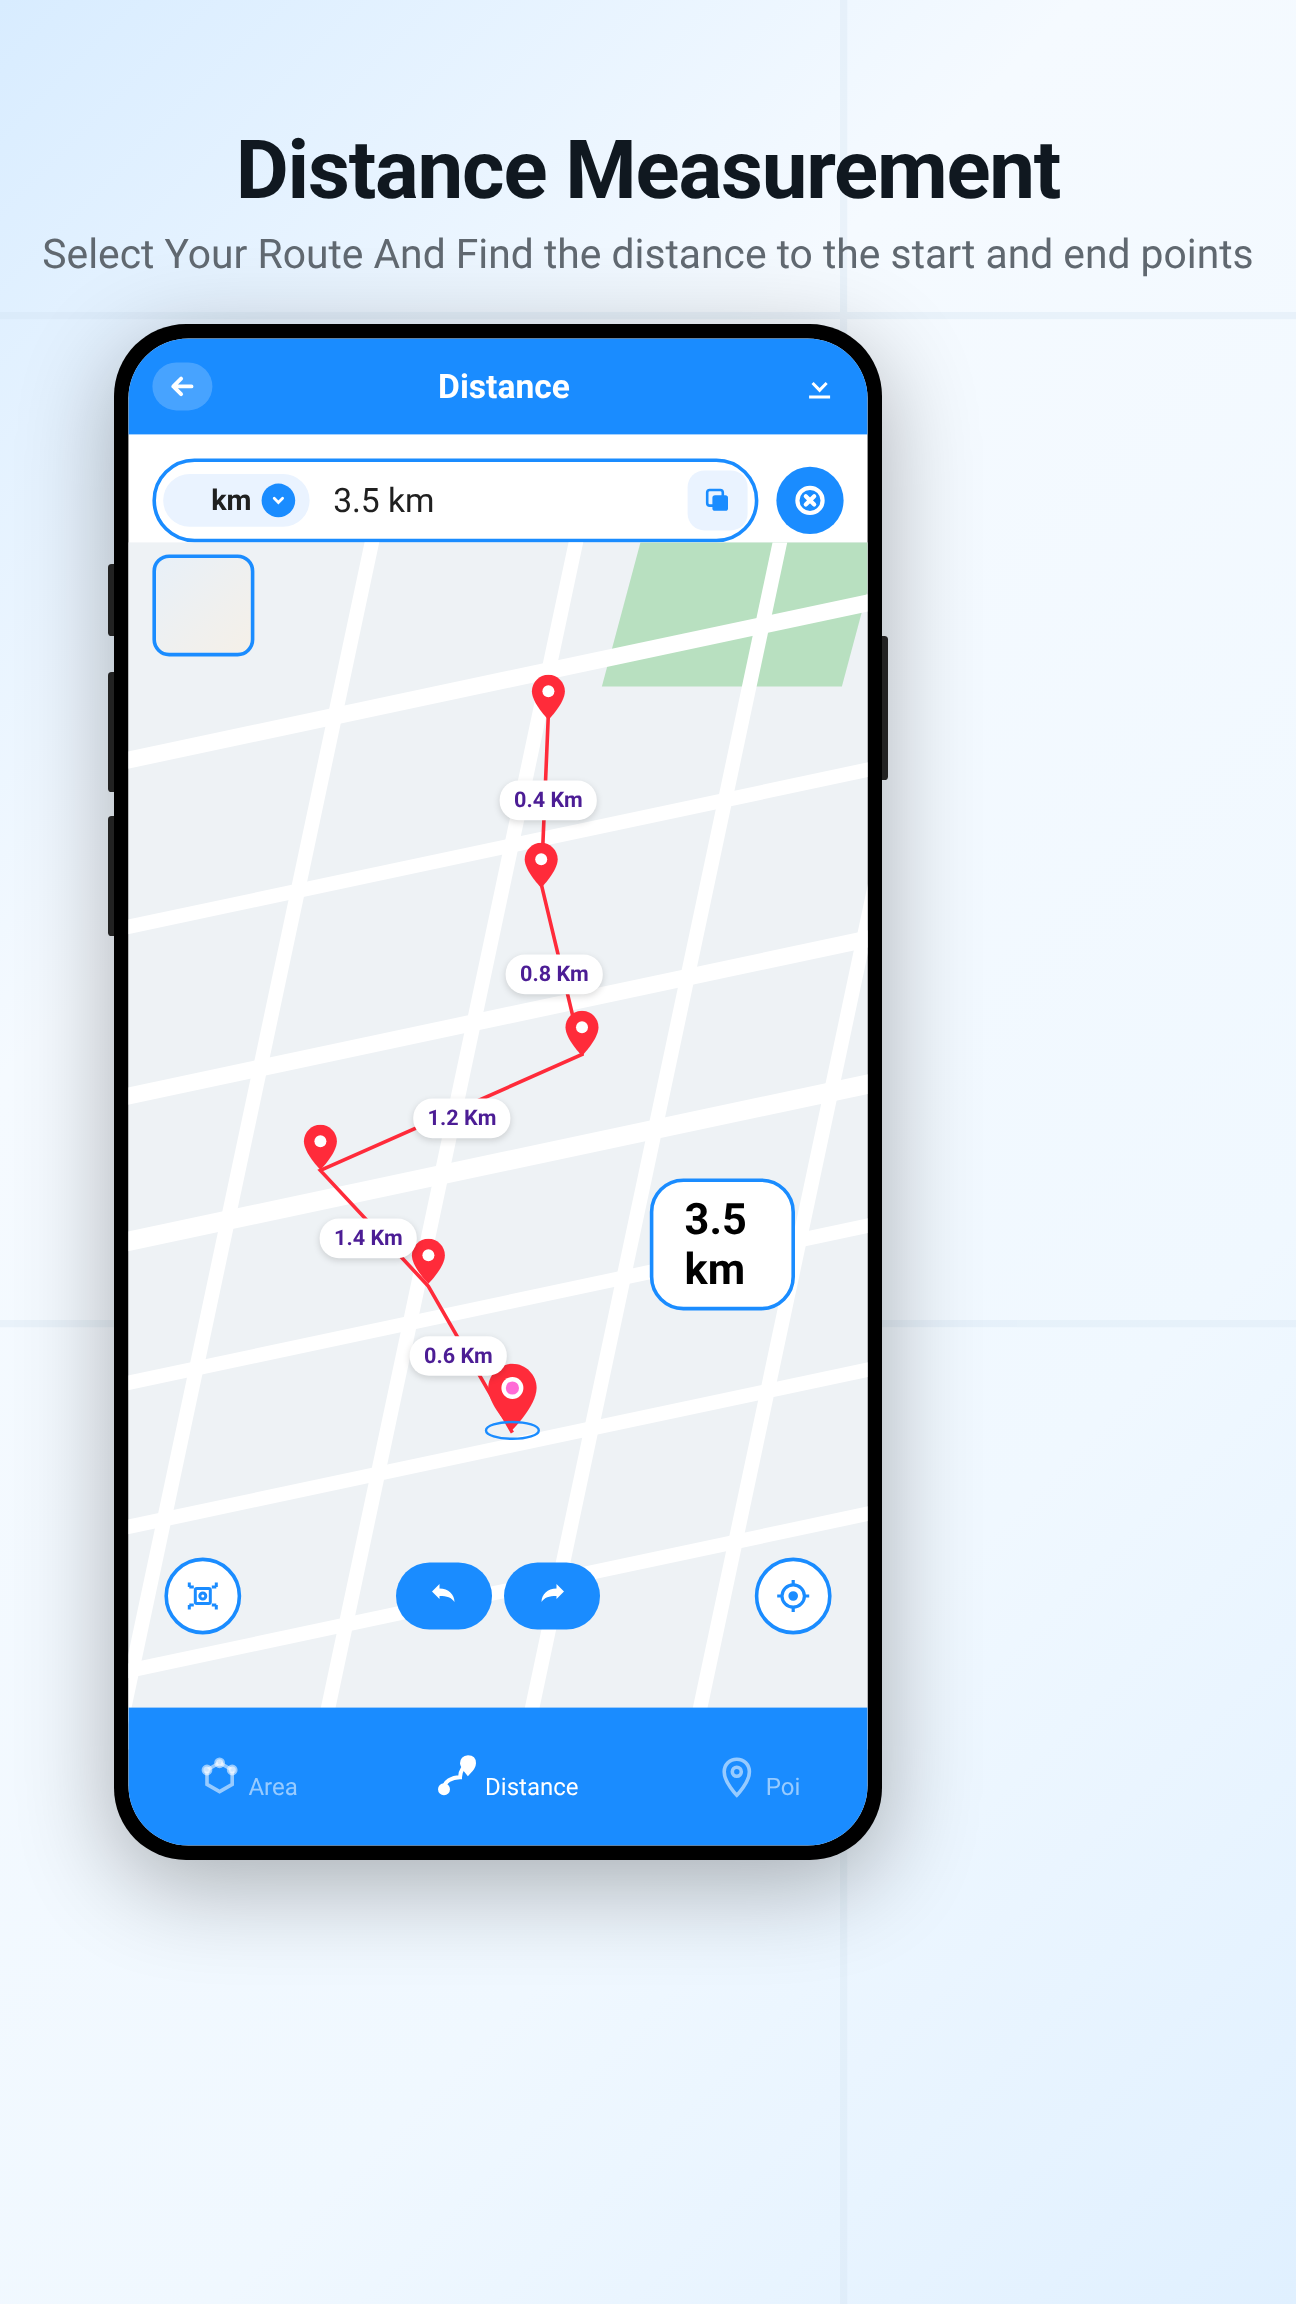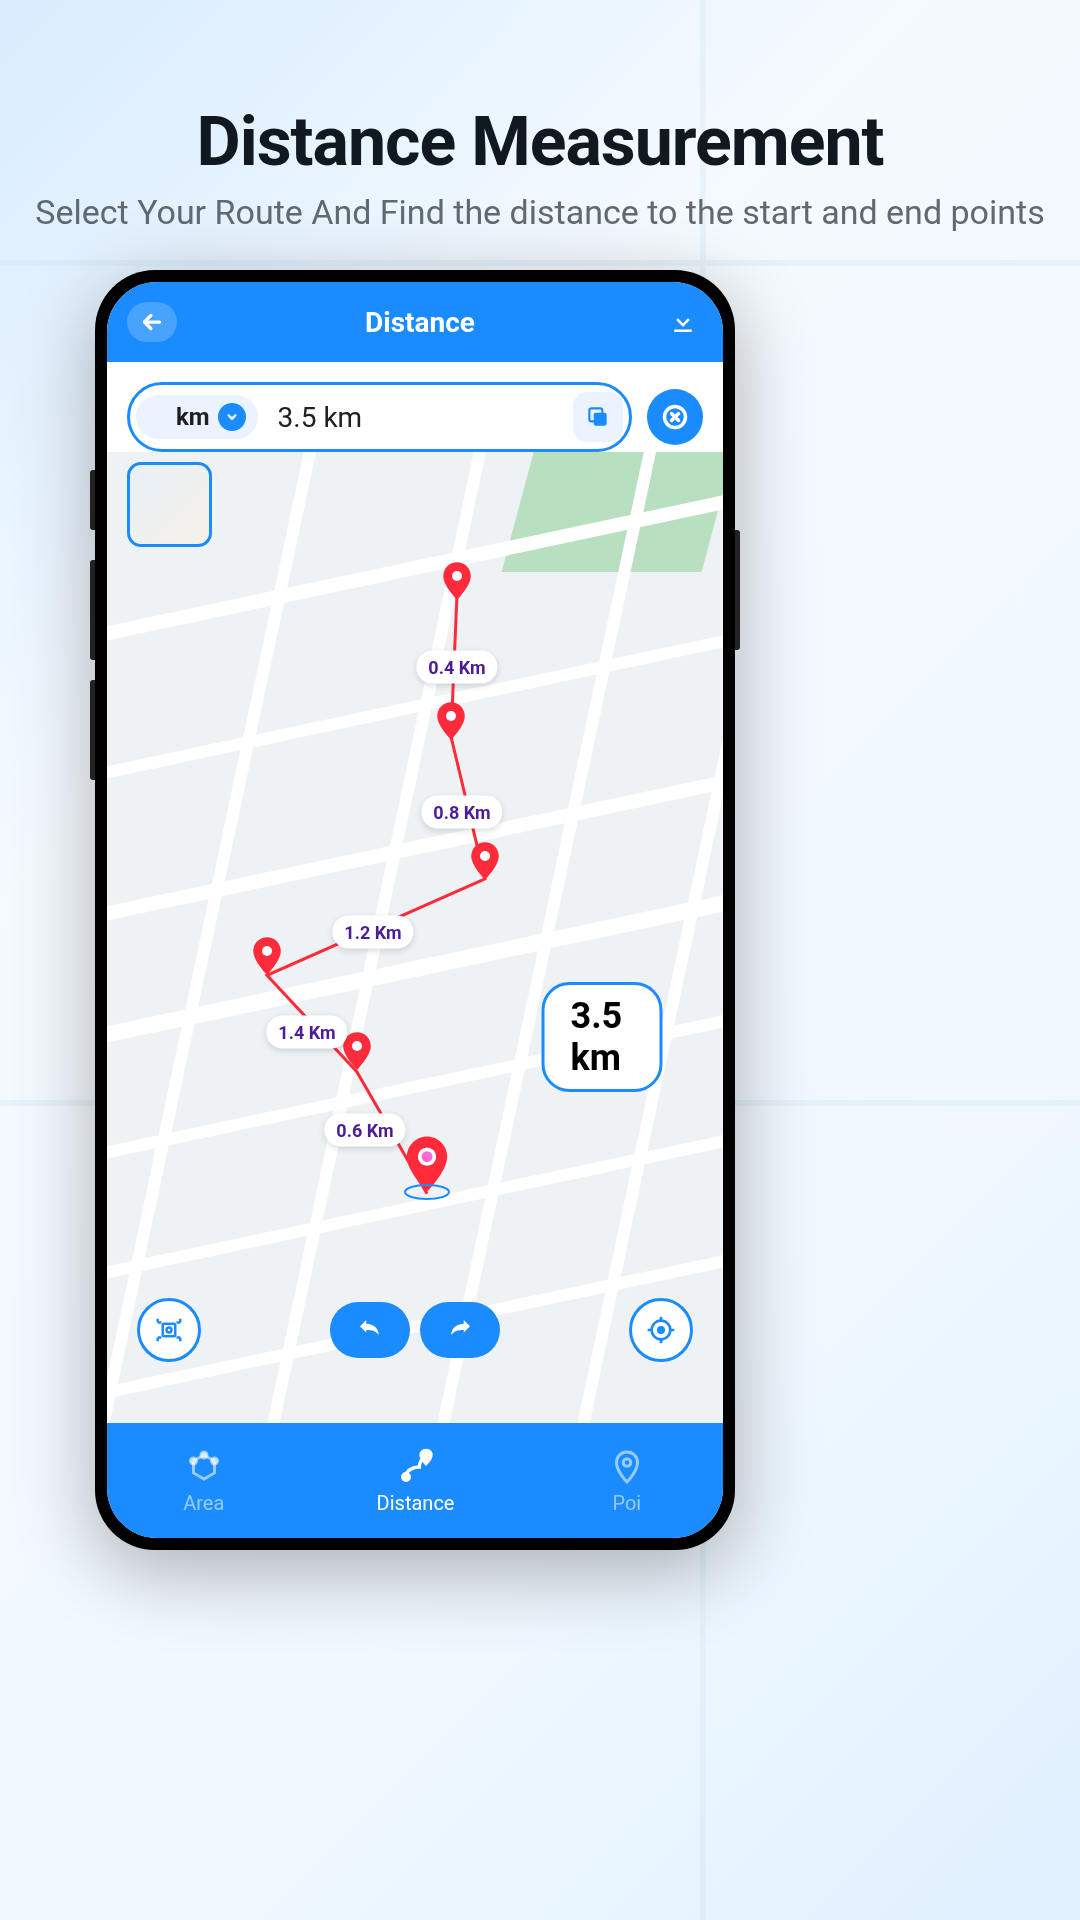--- a/index.html
+++ b/index.html
@@ -305,22 +305,22 @@
   left: 0;
   right: 0;
   height: 115px;
   background: #1a8cff;
   display: flex;
   align-items: center;
   justify-content: space-around;
 }
 .nav-item {
   display: flex;
-  flex-direction: column;
-  align-items: center;
+  flex-direction: row;
+  align-items: flex-end;
   gap: 4px;
   color: rgba(255,255,255,0.55);
 }
 .nav-item.active { color: #fff; }
 .nav-label {
   font-size: 20px;
 }
 .nav-icon { width: 40px; height: 40px; display:flex; align-items:center; justify-content:center; }
 </style>
 </head>
@@ -431,23 +431,23 @@
           <path d="M12 0C6 0 1 5 1 11c0 8 11 19 11 19s11-11 11-19C23 5 18 0 12 0z" fill="#ff2b3a"></path>
           <circle cx="12" cy="11" r="5" fill="#fff"></circle>
           <circle cx="12" cy="11" r="3" fill="#ff6bd6"></circle>
         </svg>
       <svg style="position:absolute; left:320px; top:740px; transform:translate(-50%,-50%)" width="50" height="20" viewBox="0 0 50 20">
           <ellipse cx="25" cy="10" rx="22" ry="7" fill="none" stroke="#1a8cff" stroke-width="2"></ellipse>
         </svg>
 
       <div class="segment-label" style="left:350px; top:215px">0.4 Km</div>
       <div class="segment-label" style="left:355px; top:360px">0.8 Km</div>
-      <div class="segment-label" style="left:266px; top:480px">1.2 Km</div>
+      <div class="segment-label" style="left:278px; top:480px">1.2 Km</div>
       <div class="segment-label" style="left:200px; top:580px">1.4 Km</div>
-      <div class="segment-label" style="left:258px; top:678px">0.6 Km</div>
+      <div class="segment-label" style="left:275px; top:678px">0.6 Km</div>
 
       <div class="total-badge" style="left:495px; top:585px">3.5 km</div>
 
       <div class="action-row">
         <div style="position:absolute; left:30px" class="action-btn-outline">
           <svg width="30" height="30" viewBox="0 0 24 24" fill="none" stroke="#1a8cff" stroke-width="2">
               <path d="M3 6h3M3 3v3M21 6h-3M21 3v3M3 18h3M3 21v-3M21 18h-3M21 21v-3"></path>
               <rect x="7" y="7" width="10" height="10" rx="1"></rect>
               <circle cx="12" cy="12" r="2"></circle>
             </svg>

